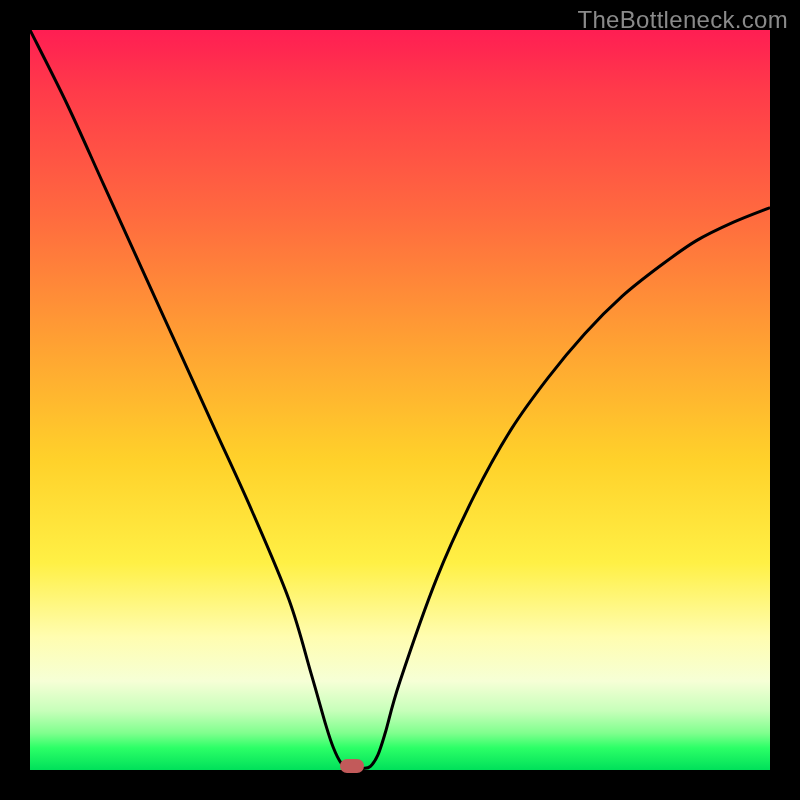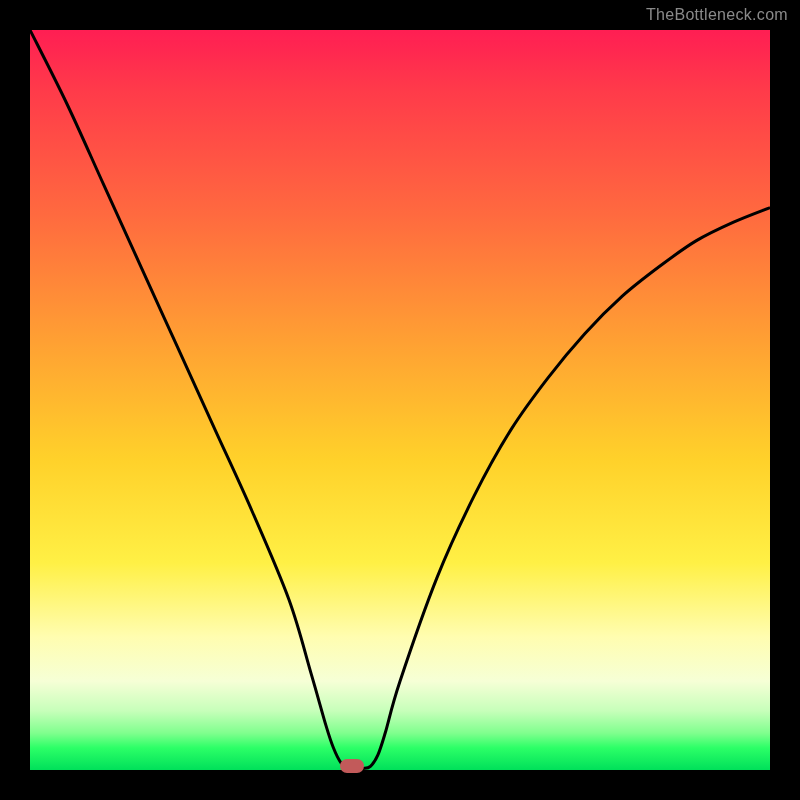--- a/index.html
+++ b/index.html
@@ -38,21 +38,21 @@
       #80ff8e 95%,
       #2cff67 97%,
       #00e05a 100%
     );
   }
   .watermark {
     position: absolute;
     top: 6px;
     right: 12px;
     color: #8a8a8a;
-    font-size: 16px;
+    font-size: 24px;
     font-weight: 500;
     letter-spacing: 0.3px;
     user-select: none;
   }
   .curve-svg {
     position: absolute;
     left: 30px;
     top: 30px;
     width: 740px;
     height: 740px;

